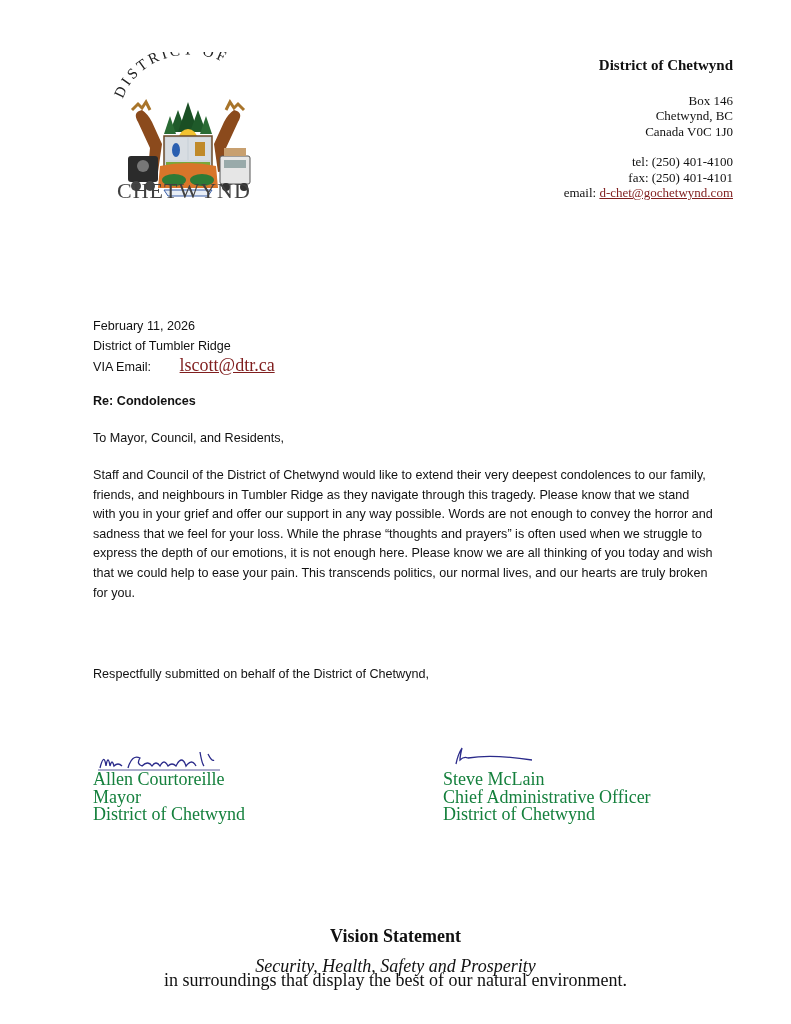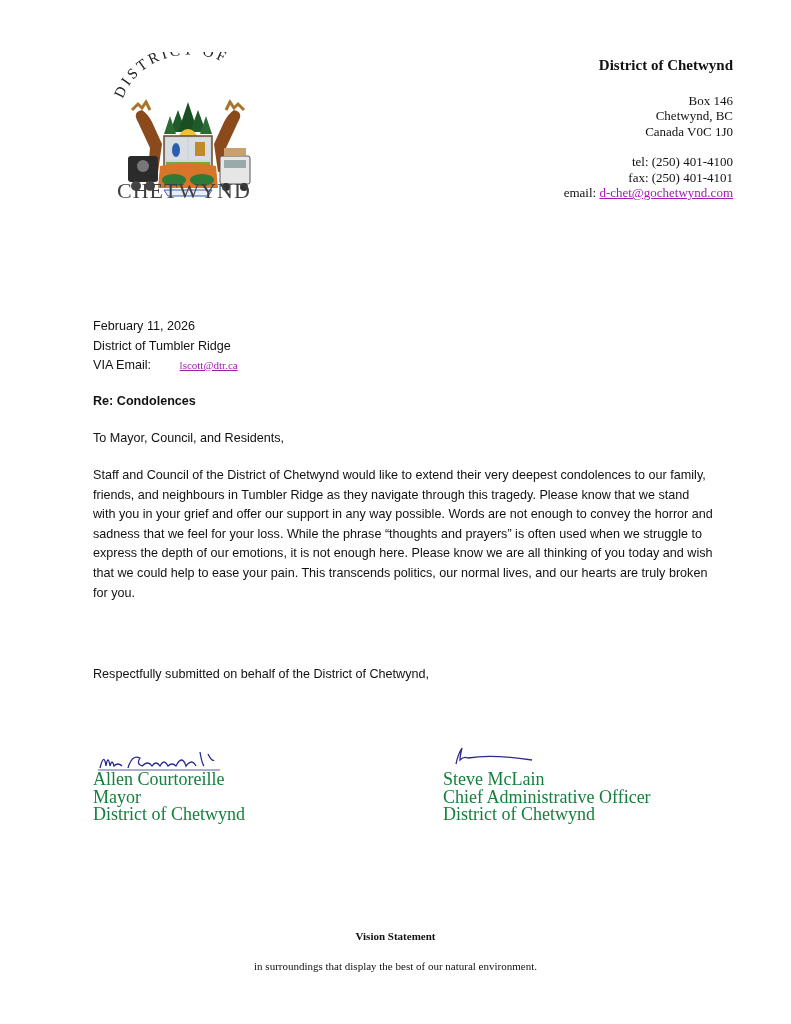--- a/index.html
+++ b/index.html
@@ -6,39 +6,39 @@
   body { width: 791px; height: 1024px; position: relative; overflow: hidden; color: #111; }
 
   
   .logo { position: absolute; left: 108px; top: 52px; width: 160px; height: 165px; }
   .logo-wordmark { position: absolute; left: 117px; top: 178px; font-family: "Liberation Serif", serif; font-size: 22px; letter-spacing: 1px; color: #404040; }
 
   
   .letterhead { position: absolute; right: 58px; top: 58px; text-align: right; font-family: "Liberation Serif", serif; font-size: 13px; line-height: 15.5px; color: #111; }
   .letterhead .org { font-weight: bold; font-size: 15px; margin-bottom: 19px; }
   .letterhead .gap { height: 15px; }
-  a.link { color: #a21caf; text-decoration: underline; text-align: center; }
+  a.link { color: #7f1d1d; text-decoration: underline; text-align: center; }
 
   
   .body-block { position: absolute; left: 93px; font-family: "Liberation Sans", "DejaVu Sans", sans-serif; font-size: 12.6px; color: #111; }
   .meta { top: 317px; line-height: 19.5px; }
-  .meta .email { font-family: "Liberation Serif", serif; font-size: 11px; padding-left: 25px; }
+  .meta .email { font-family: "Liberation Serif", serif; font-size: 18px; padding-left: 25px; }
   .re { top: 394px; font-weight: bold; text-align: center; }
   .salutation { top: 431px; }
   .para { top: 466px; width: 620px; line-height: 19.6px; }
   .para p { margin: 0; }
   .closing { top: 667px; }
 
   .sig { position: absolute; font-family: Liberation Serif, serif; font-size: 18px; line-height: 17.5px; color: #15803d; }
   .sig-left { left: 93px; top: 771px; }
   .sig-right { left: 443px; top: 771px; }
   .sig-svg { position: absolute; }
 
   
-  .footer { position: absolute; left: 0; width: 791px; top: 929px; text-align: center; font-family: "Liberation Serif", serif; font-size: 11px; line-height: 14px; color: #111; }
+  .footer { position: absolute; left: 0; width: 791px; top: 929px; text-align: center; font-family: "Liberation Serif", serif; font-size: 18px; line-height: 14px; color: #111; }
   .footer .title { font-weight: bold; margin-bottom: 16px; }
   .footer .italic { font-style: italic; }
 </style>
 </head>
 <body>
 
 <div class="logo">
   <svg width="160" height="165" viewBox="0 0 160 165">
     <defs>
       <path id="arcPath" d="M 12 62 A 70 62 0 0 1 150 50" fill="none"></path>
@@ -128,14 +128,15 @@
   <div>District of Chetwynd</div>
 </div>
 <div class="sig sig-right">
   <div>Steve McLain</div>
   <div>Chief Administrative Officer</div>
   <div>District of Chetwynd</div>
 </div>
 
 <div class="footer">
   <div class="title">Vision Statement</div>
+  <div class="italic">Security, Health, Safety and Prosperity</div>
   <div>in surroundings that display the best of our natural environment.</div>
 </div>
 
 </body></html>

